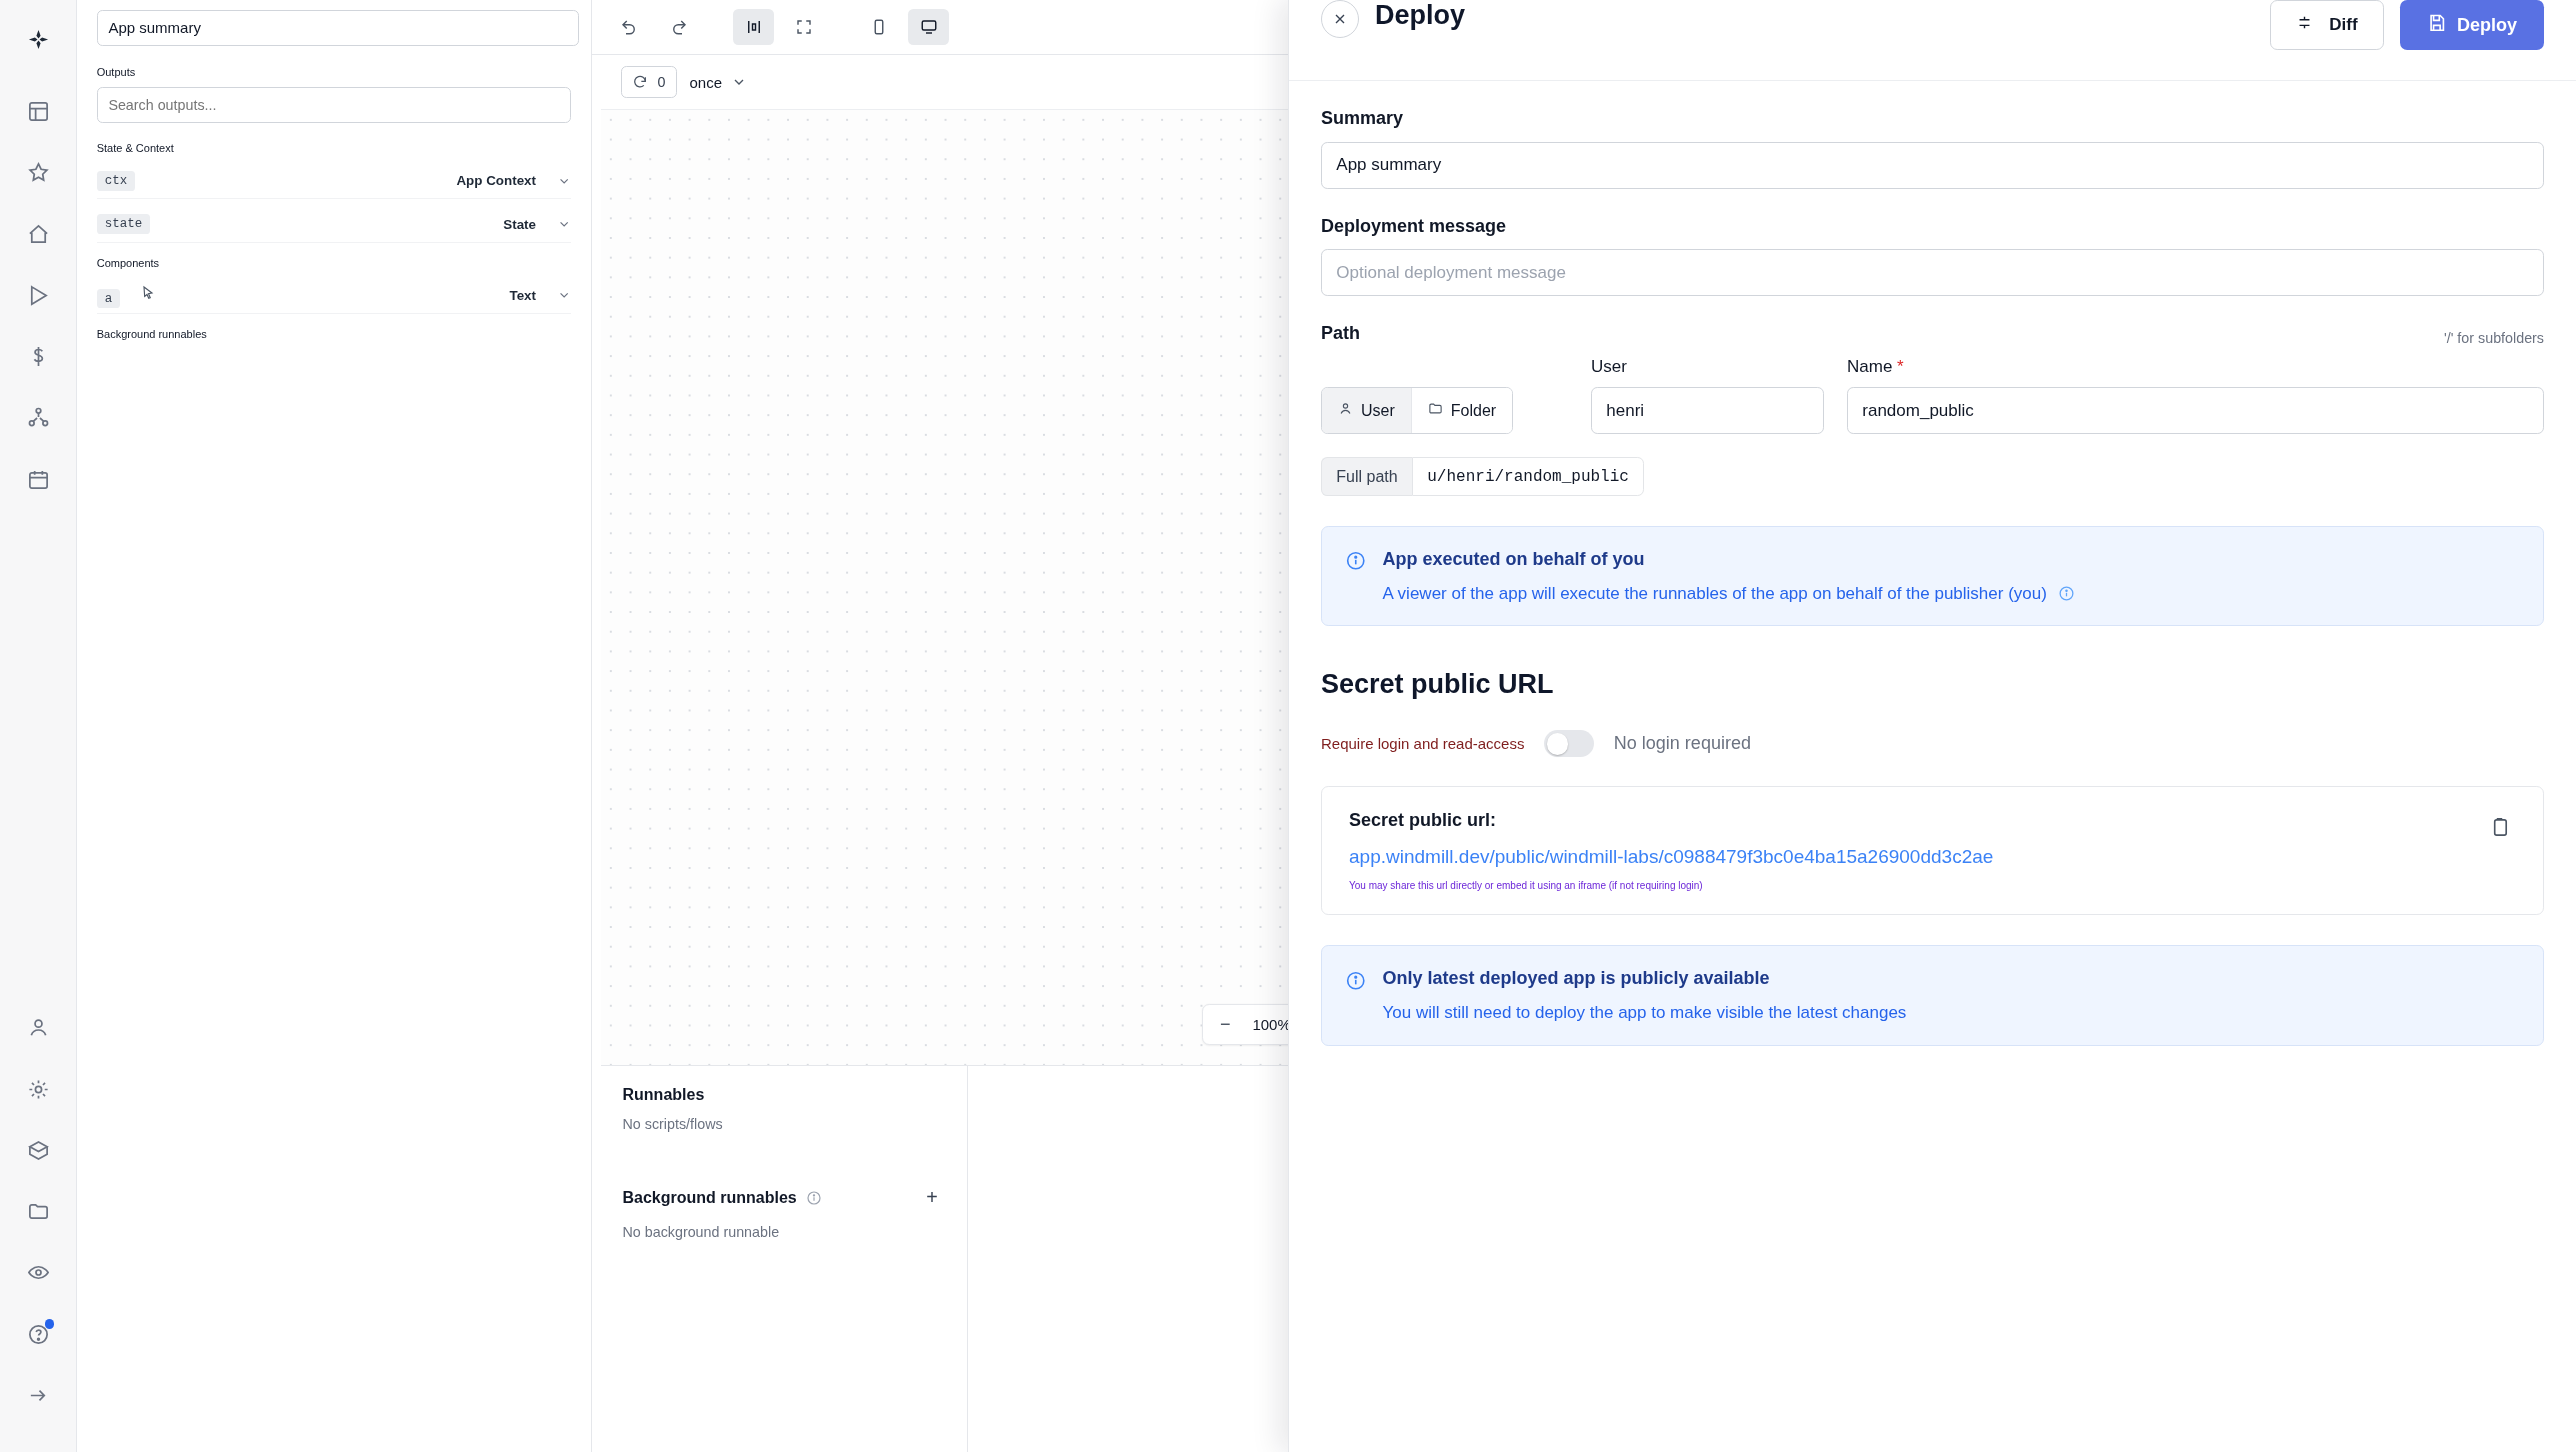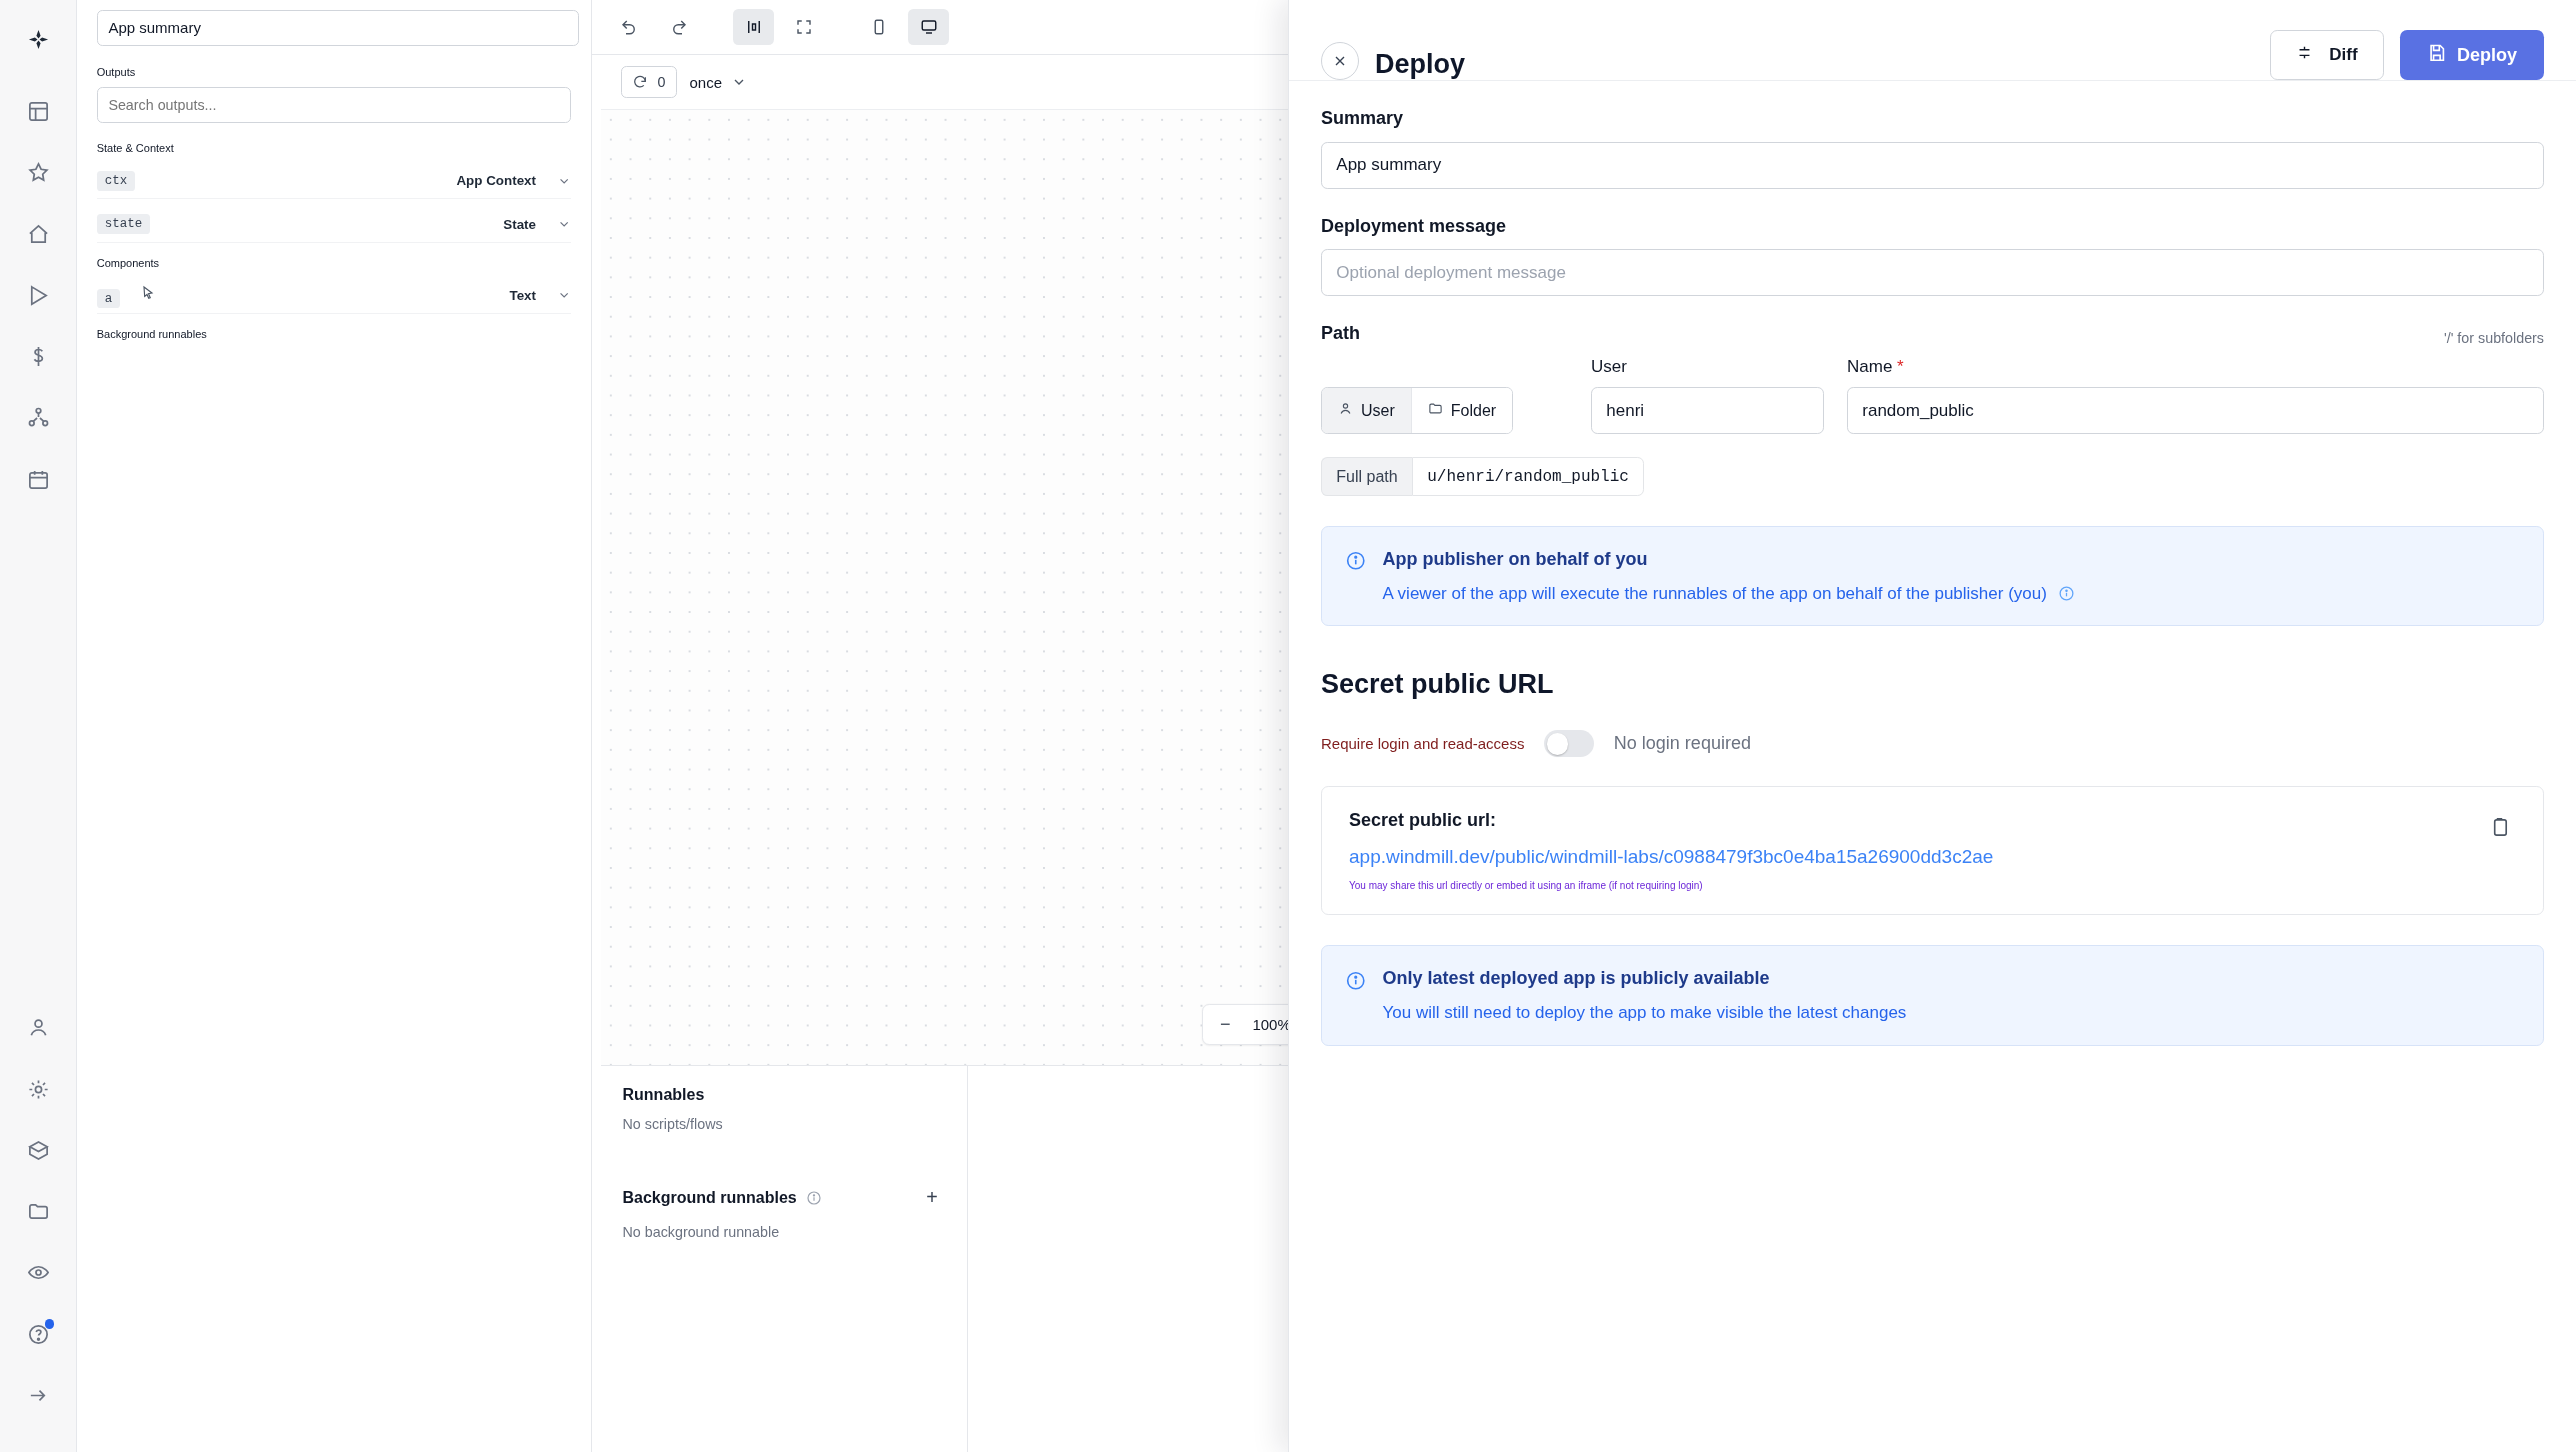--- a/index.html
+++ b/index.html
@@ -153,21 +153,21 @@
   
   .drawer {
     position: absolute; right: 0; top: 0;
     width: 1288px; height: 1453px;
     background: #ffffff;
     border-left: 0.9px solid #e5e7eb;
     box-shadow: -9px 0 27px rgba(15,23,42,.10);
     display: flex; flex-direction: column;
   }
   .drawer-head {
-    height: 81px; display: flex; align-items: flex-end; gap: 16px;
+    height: 81px; display: flex; align-items: flex-start; gap: 16px;
     padding: 0 32px; border-bottom: 0.9px solid #eceef1;
   }
   .close-btn {
     width: 38px; height: 38px; border-radius: 50%;
     border: 0.9px solid #d1d5db; background: #fff; color: #374151;
     display: flex; align-items: center; justify-content: center;
   }
   .close-btn svg { width: 16px; height: 16px; }
   .drawer-title { font-size: 27px; font-weight: 700; color: #0f172a; }
   .head-right { margin-left: auto; display: flex; align-items: center; gap: 16px; }
@@ -604,21 +604,21 @@
 
       <div class="alert">
         <span class="alert-icon">
           <svg viewBox="0 0 24 24" fill="none" stroke="currentColor" stroke-width="1.8">
               <circle cx="12" cy="12" r="9"></circle>
               <path d="M12 11v5"></path>
               <circle cx="12" cy="8" r=".9" fill="currentColor"></circle>
             </svg>
         </span>
         <span>
-          <div class="alert-title">App publisher on behalf of you</div>
+          <div class="alert-title">App executed on behalf of you</div>
           <div class="alert-body">
             <span>A viewer of the app will execute the runnables of the app on behalf of the publisher (you)</span>
             <span class="info-i">
               <svg viewBox="0 0 24 24" fill="none" stroke="currentColor" stroke-width="1.8">
                   <circle cx="12" cy="12" r="9"></circle>
                   <path d="M12 11v5"></path>
                   <circle cx="12" cy="8" r=".9" fill="currentColor"></circle>
                 </svg>
             </span>
           </div>

